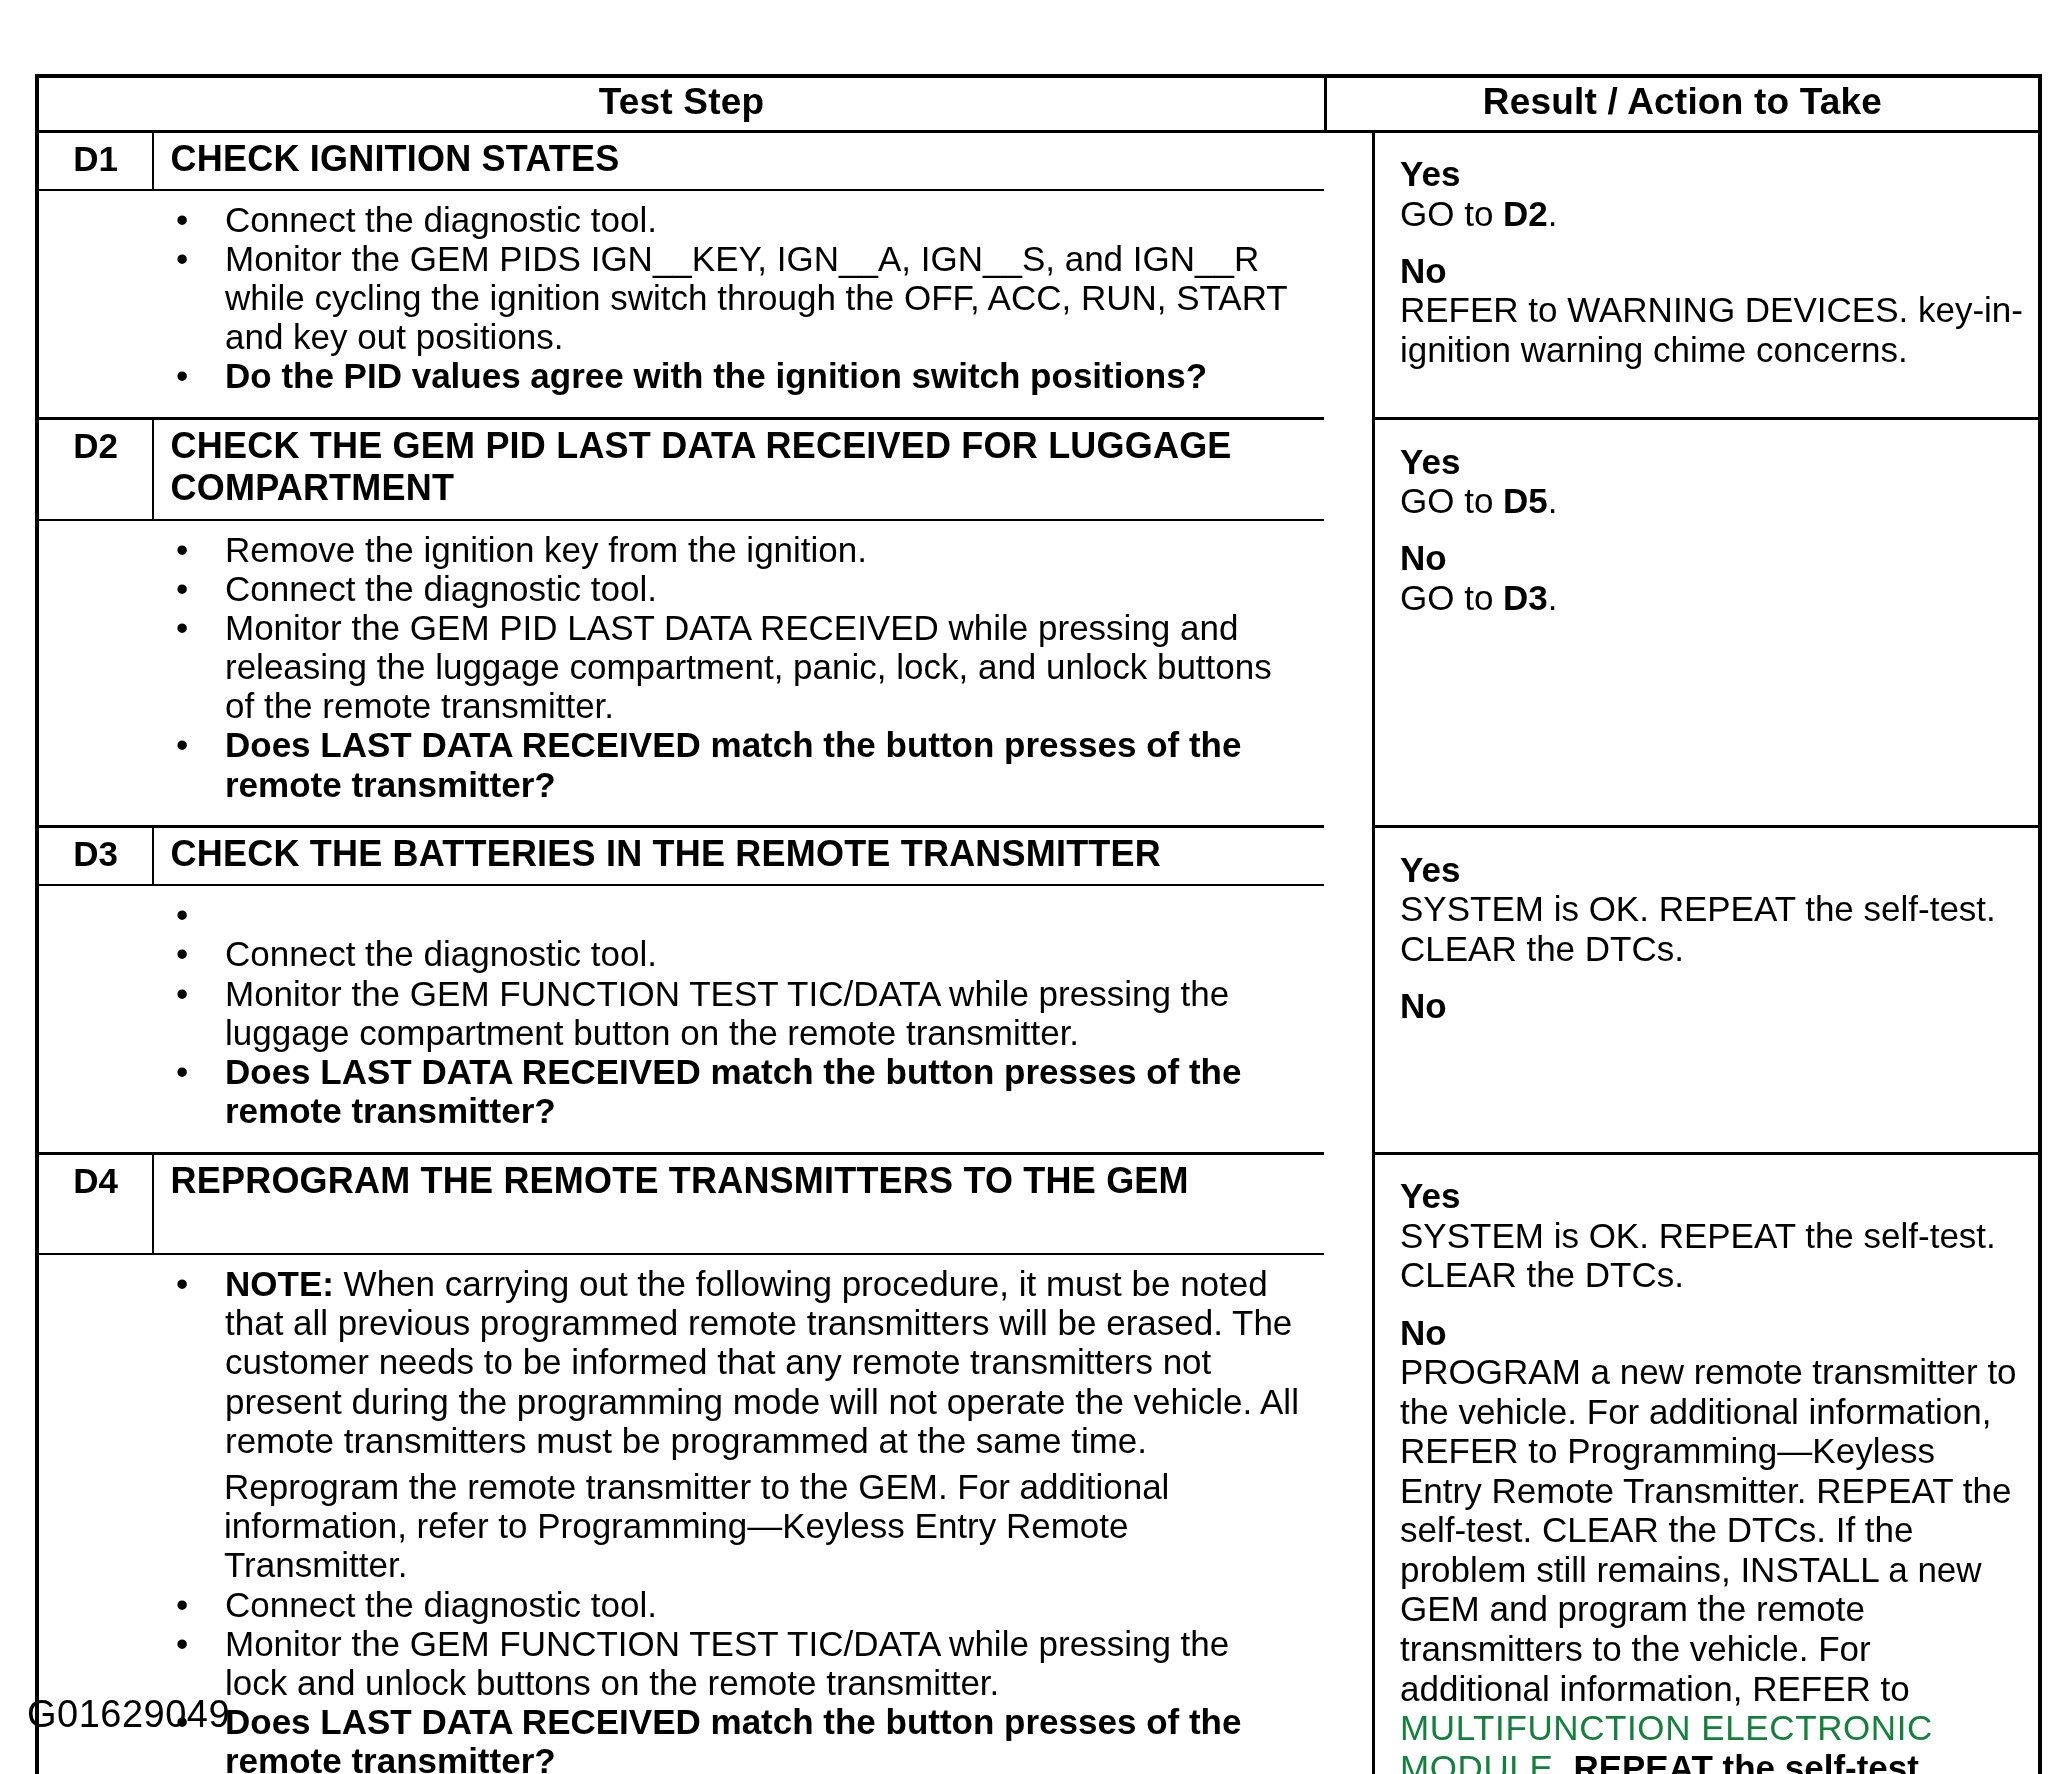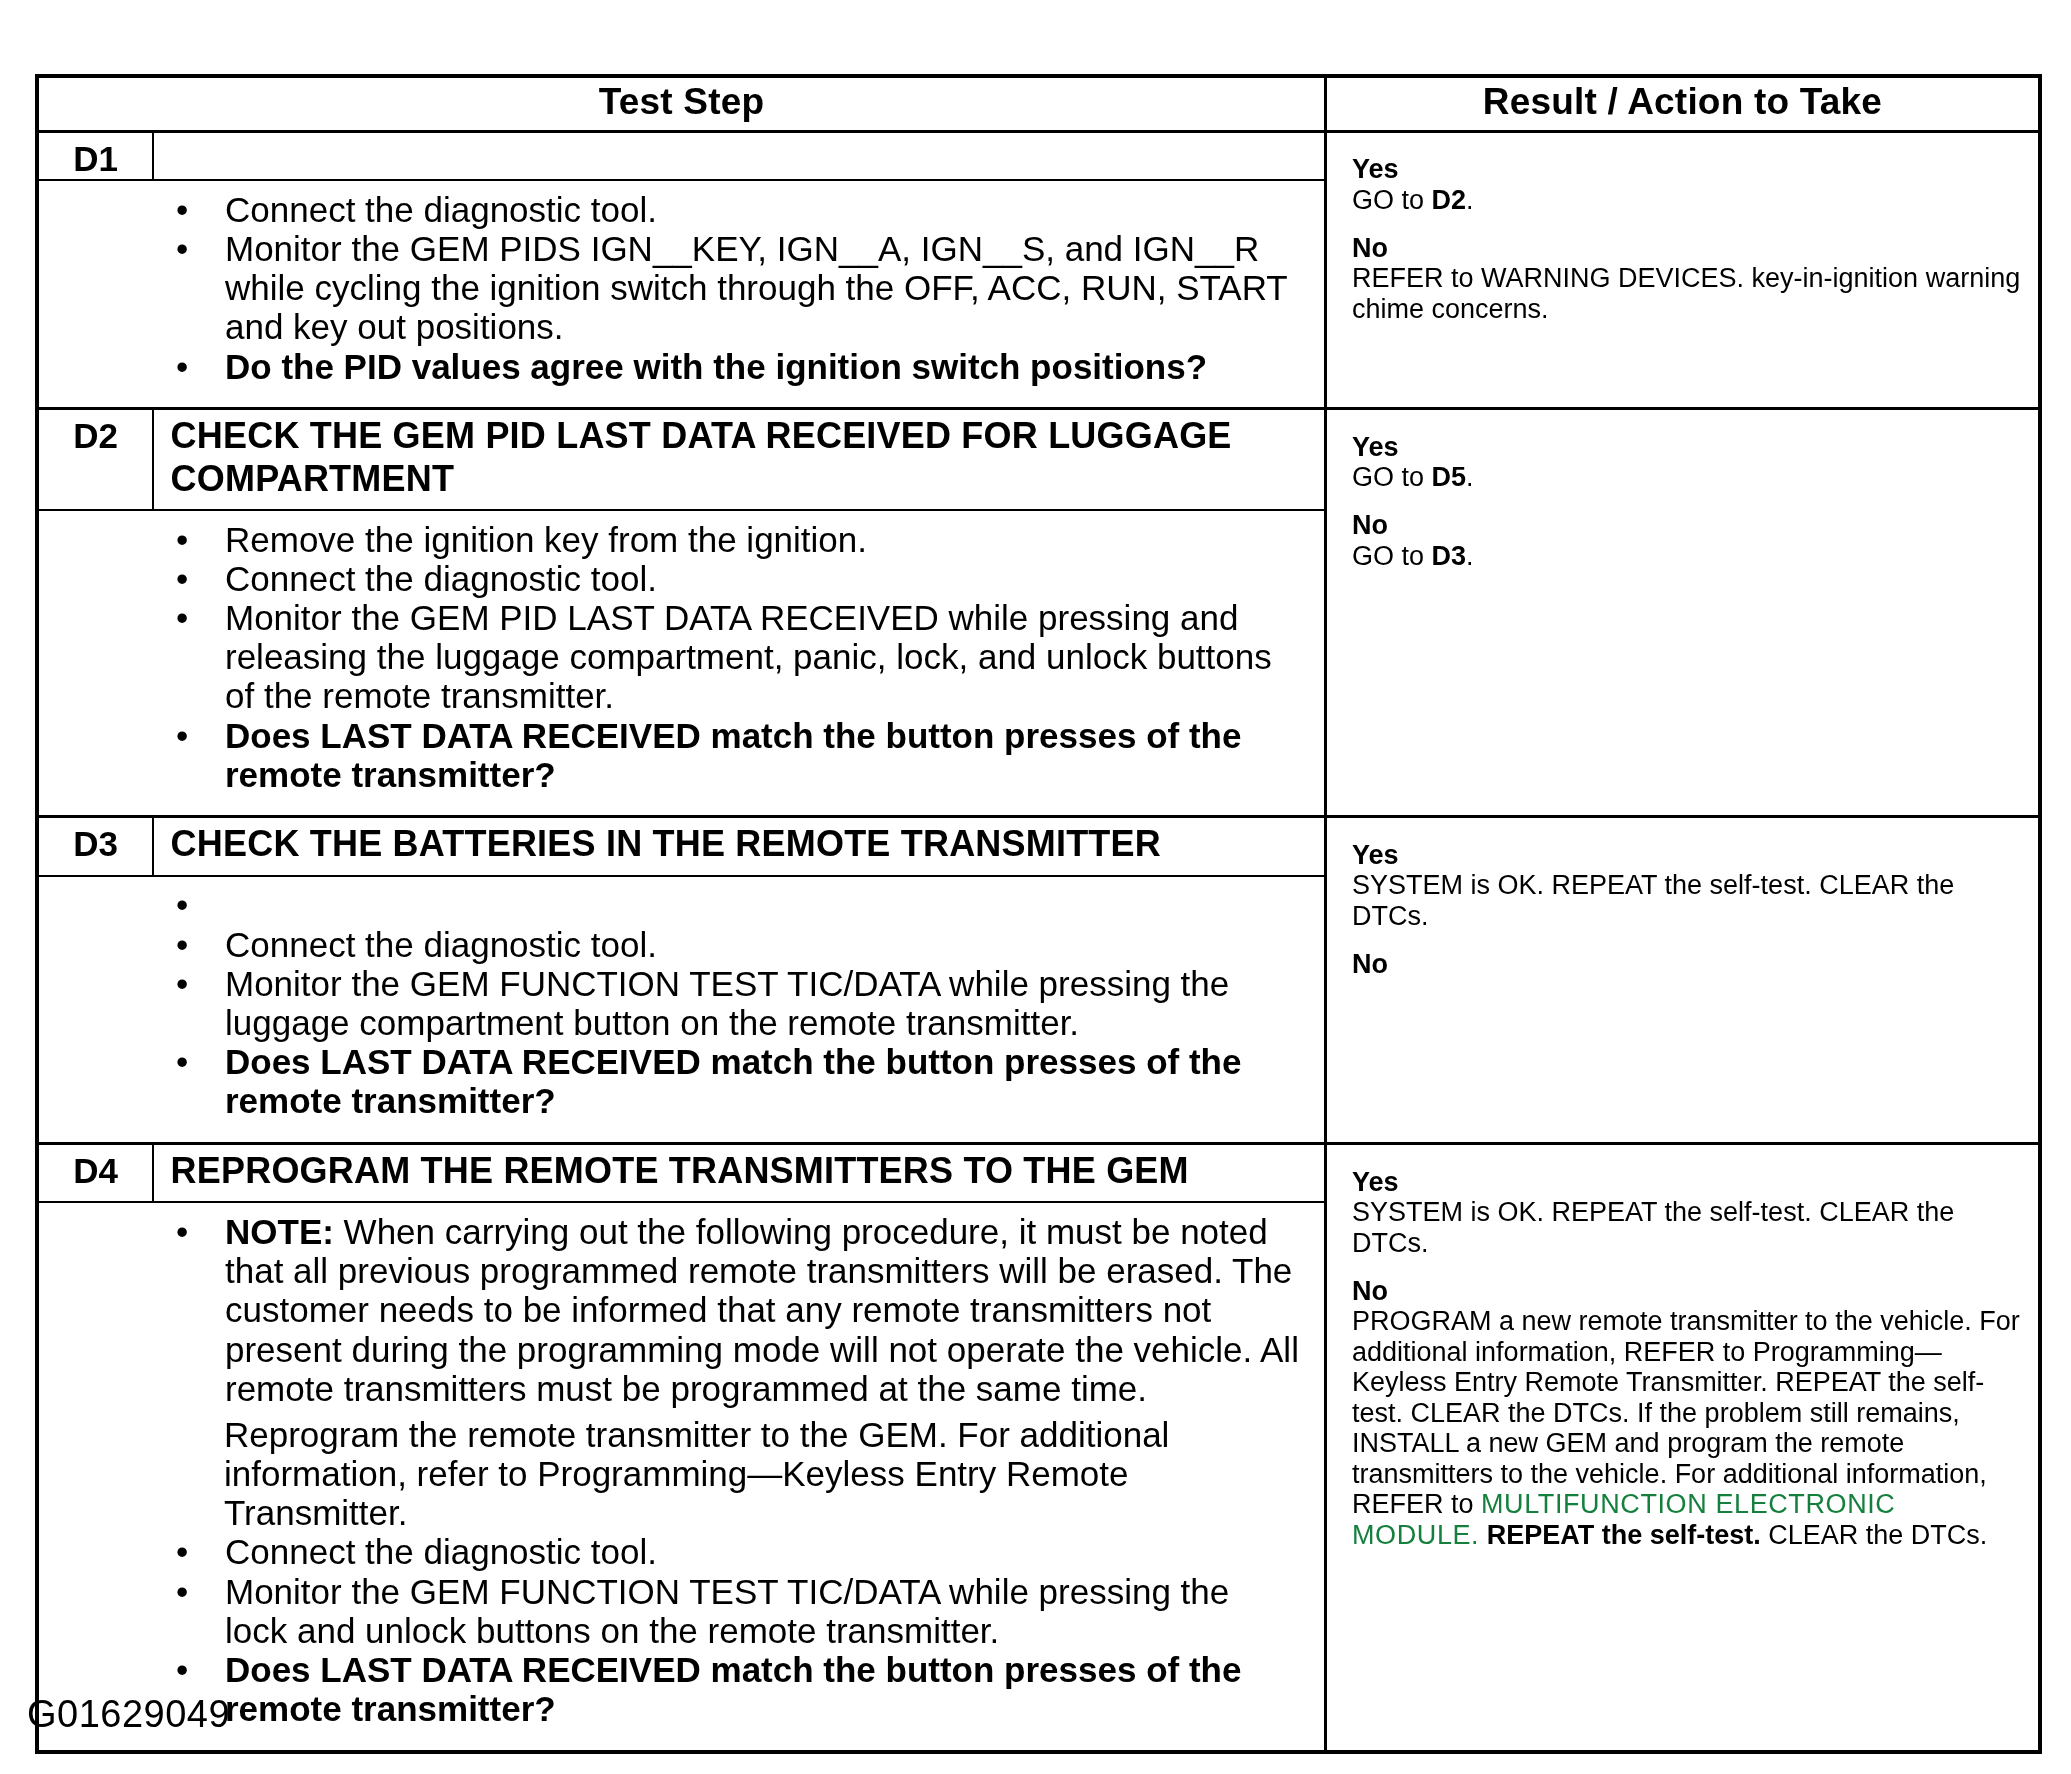--- a/index.html
+++ b/index.html
@@ -46,23 +46,24 @@
     padding:8.8px 25px 21.5px 0;
   }
   .item{display:flex;padding-left:137px;}
   .item .bullet{flex:0 0 49px;}
   .item .itext{flex:1;}
   .para{margin:7px 0 0 185px;}
   
   .cell-result{
     grid-column:2;grid-row:span 2;
     border-left:3.9px solid #000;
-    font-size:27px;line-height:1.13;
+    font-size:35px;line-height:1.13;
     padding:21.5px 13.7px 17.6px 25px;
     box-sizing:border-box;
+    margin-left:48px;
   }
   .cell-result.nf{border-top:3.9px solid #000;}
   .res-block + .res-block{margin-top:17.6px;}
   .res-label{font-weight:bold;}
   .seg-n{font-weight:normal;}
   .seg-b{font-weight:bold;}
   .seg-l{font-weight:normal;color:#15803d;letter-spacing:0.6px;}
   .figure-id{
     position:absolute;left:27px;top:1693px;
     font-size:38px;letter-spacing:0.5px;
@@ -71,20 +72,21 @@
 </head>
 <body>
 
 <div class="page">
   <div class="pp-table">
     <div class="th th-result">Result / Action to Take</div>
     <div class="th th-step">Test Step</div>
 
   <div class="cell-title" style="grid-row: 2;">
         <div class="id-box">D1</div>
+        <div class="title-text">CHECK IGNITION STATES</div>
       </div>
       <div class="cell-result" style="grid-row: 2 / span 2;">
         <div class="res-block">
           <div class="res-label">Yes</div>
           <div class="res-action"><span class="seg seg-n">GO to </span><span class="seg seg-b">D2</span><span class="seg seg-n">.</span></div>
         </div>
         <div class="res-block">
           <div class="res-label">No</div>
           <div class="res-action"><span class="seg seg-n">REFER to WARNING DEVICES. key-in-ignition warning chime concerns.</span></div>
         </div>

